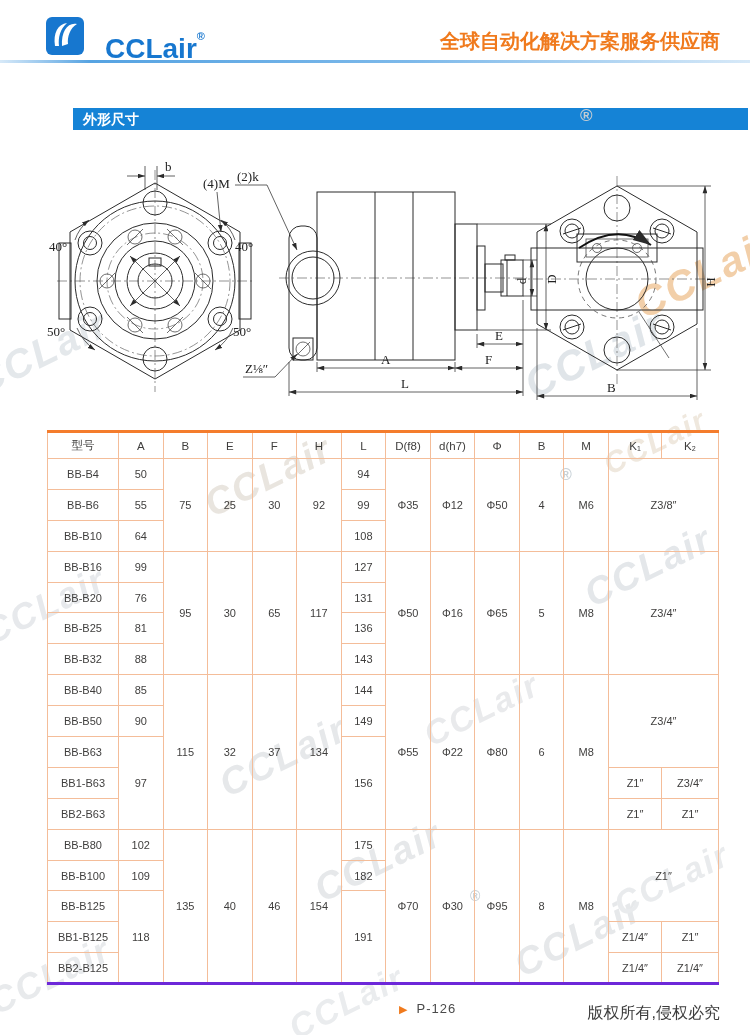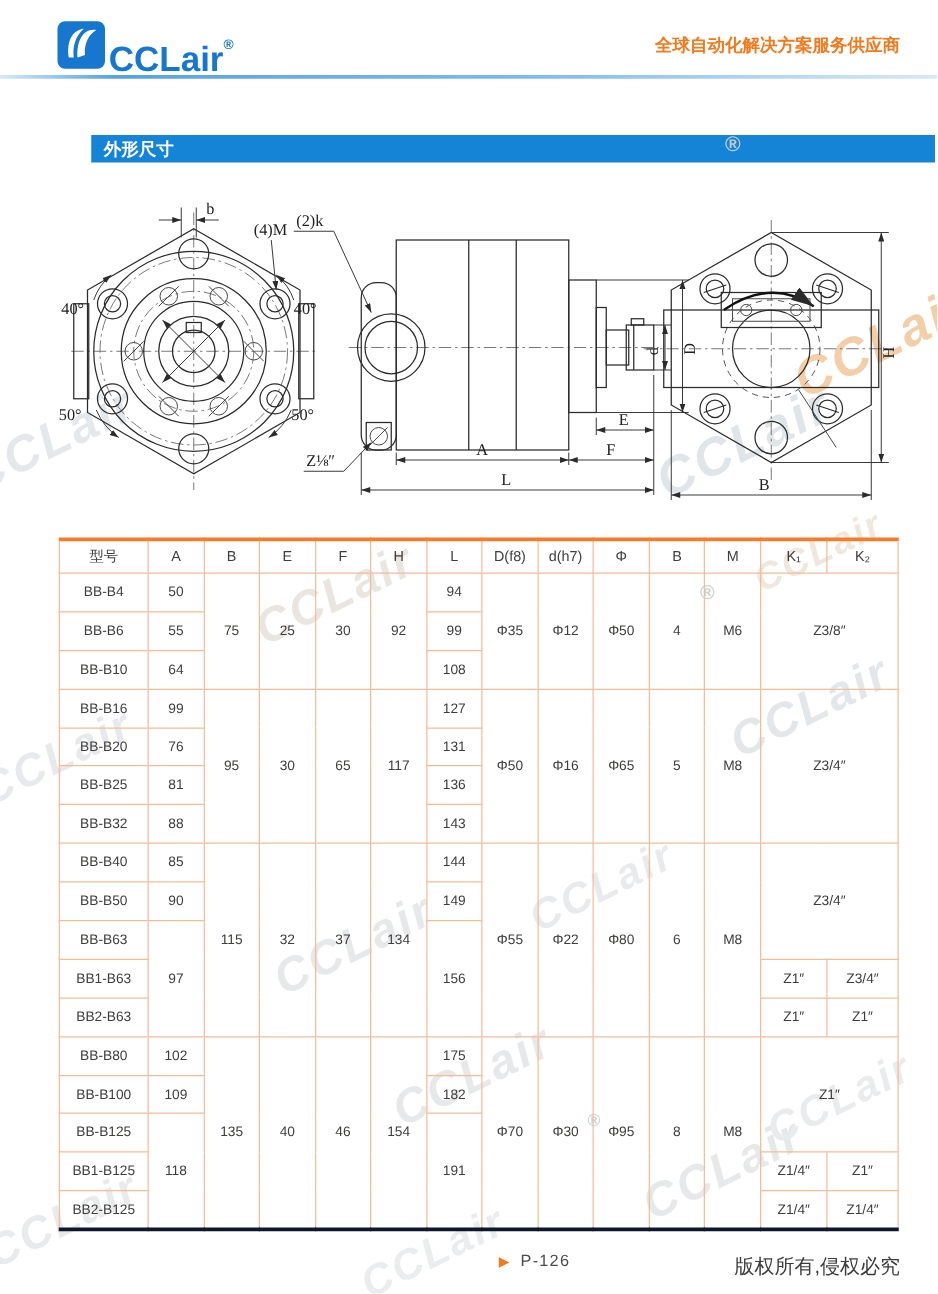--- a/index.html
+++ b/index.html
@@ -9,35 +9,35 @@
   .wm-layer{position:absolute;inset:0;z-index:0;pointer-events:none;}
   .wm{position:absolute;font-weight:bold;font-style:italic;white-space:nowrap;
       transform:rotate(-26deg);letter-spacing:2px;
       font-family:"Liberation Sans",sans-serif;}
   .wm-reg{position:absolute;font-weight:bold;color:#c9d2d8;}
   
   .content{position:absolute;inset:0;z-index:1;}
   
   .logo-wrap{position:absolute;left:45px;top:16px;display:flex;align-items:flex-start;}
   .logo-box{width:40px;height:40px;}
-  .brand{font-size:28px;font-weight:bold;color:#1777cf;letter-spacing:0px;line-height:40px;margin-left:2px;}
+  .brand{font-size:28px;font-weight:bold;color:#1777cf;letter-spacing:0px;line-height:40px;margin-left:20px;}
   .brand sup{font-size:11px;vertical-align:18px;}
-  .slogan{position:absolute;right:30px;top:28px;font-size:14px;font-weight:bold;color:#f07a1d;}
+  .slogan{position:absolute;right:30px;top:28px;font-size:20px;font-weight:bold;color:#f07a1d;}
   .head-rule{position:absolute;left:0;top:60px;width:750px;height:3px;
              background:linear-gradient(90deg,#d7e9f8 0%,#56a3e2 12%,#7db9ea 55%,#d7e9f8 100%);}
   
   .banner{position:absolute;left:45px;top:108px;width:675px;height:22px;background:#1583d6;
           color:#fff;font-size:14px;font-weight:bold;line-height:22px;padding-left:10px;box-sizing:border-box;margin-left:28px;}
   .banner-reg{position:absolute;left:580px;top:106px;z-index:2;font-size:17px;color:#c4ccd2;font-weight:bold;}
   
   .draw-wrap{position:absolute;left:45px;top:148px;width:680px;height:278px;}
   
   .tbl-wrap{position:absolute;left:47px;top:430px;width:672px;}
   table.dims{border-collapse:collapse;table-layout:fixed;width:672px;
-             border-top:3px solid #f47c2c;border-bottom:3px solid #0f172a;font-size:11px;color:#3f3e3d;border-radius:22px;}
+             border-top:3px solid #f47c2c;border-bottom:3px solid #6d28d9;font-size:11px;color:#3f3e3d;border-radius:22px;}
   table.dims th,table.dims td{border:1px solid #f4bd99;text-align:center;padding:0 1px;
              font-weight:normal;background:transparent;}
   table.dims thead tr{height:27px;}
   table.dims tbody tr{height:30.9px;}
   table.dims th{font-size:11.5px;}
   table.dims th:nth-child(1){width:68px;}
   table.dims th:nth-child(13){width:50px;margin-top:27px;}
   table.dims th:nth-child(14){width:54px;}
   
   .footer-page{position:absolute;left:352px;top:1001px;font-size:13px;color:#4a4a4a;letter-spacing:1px;margin-left:47px;}

